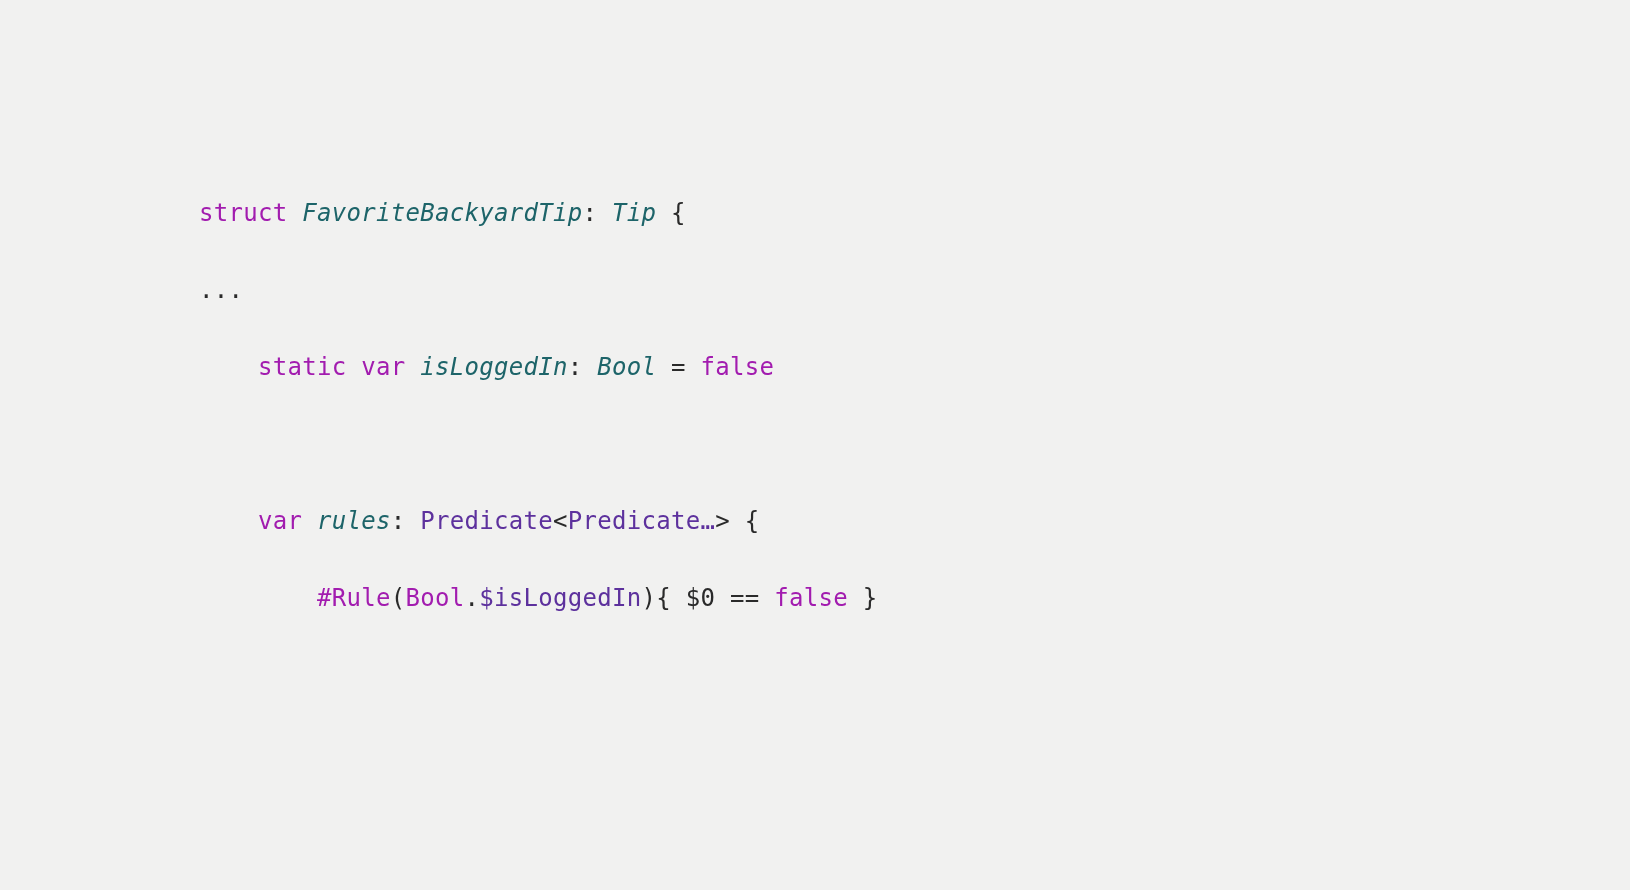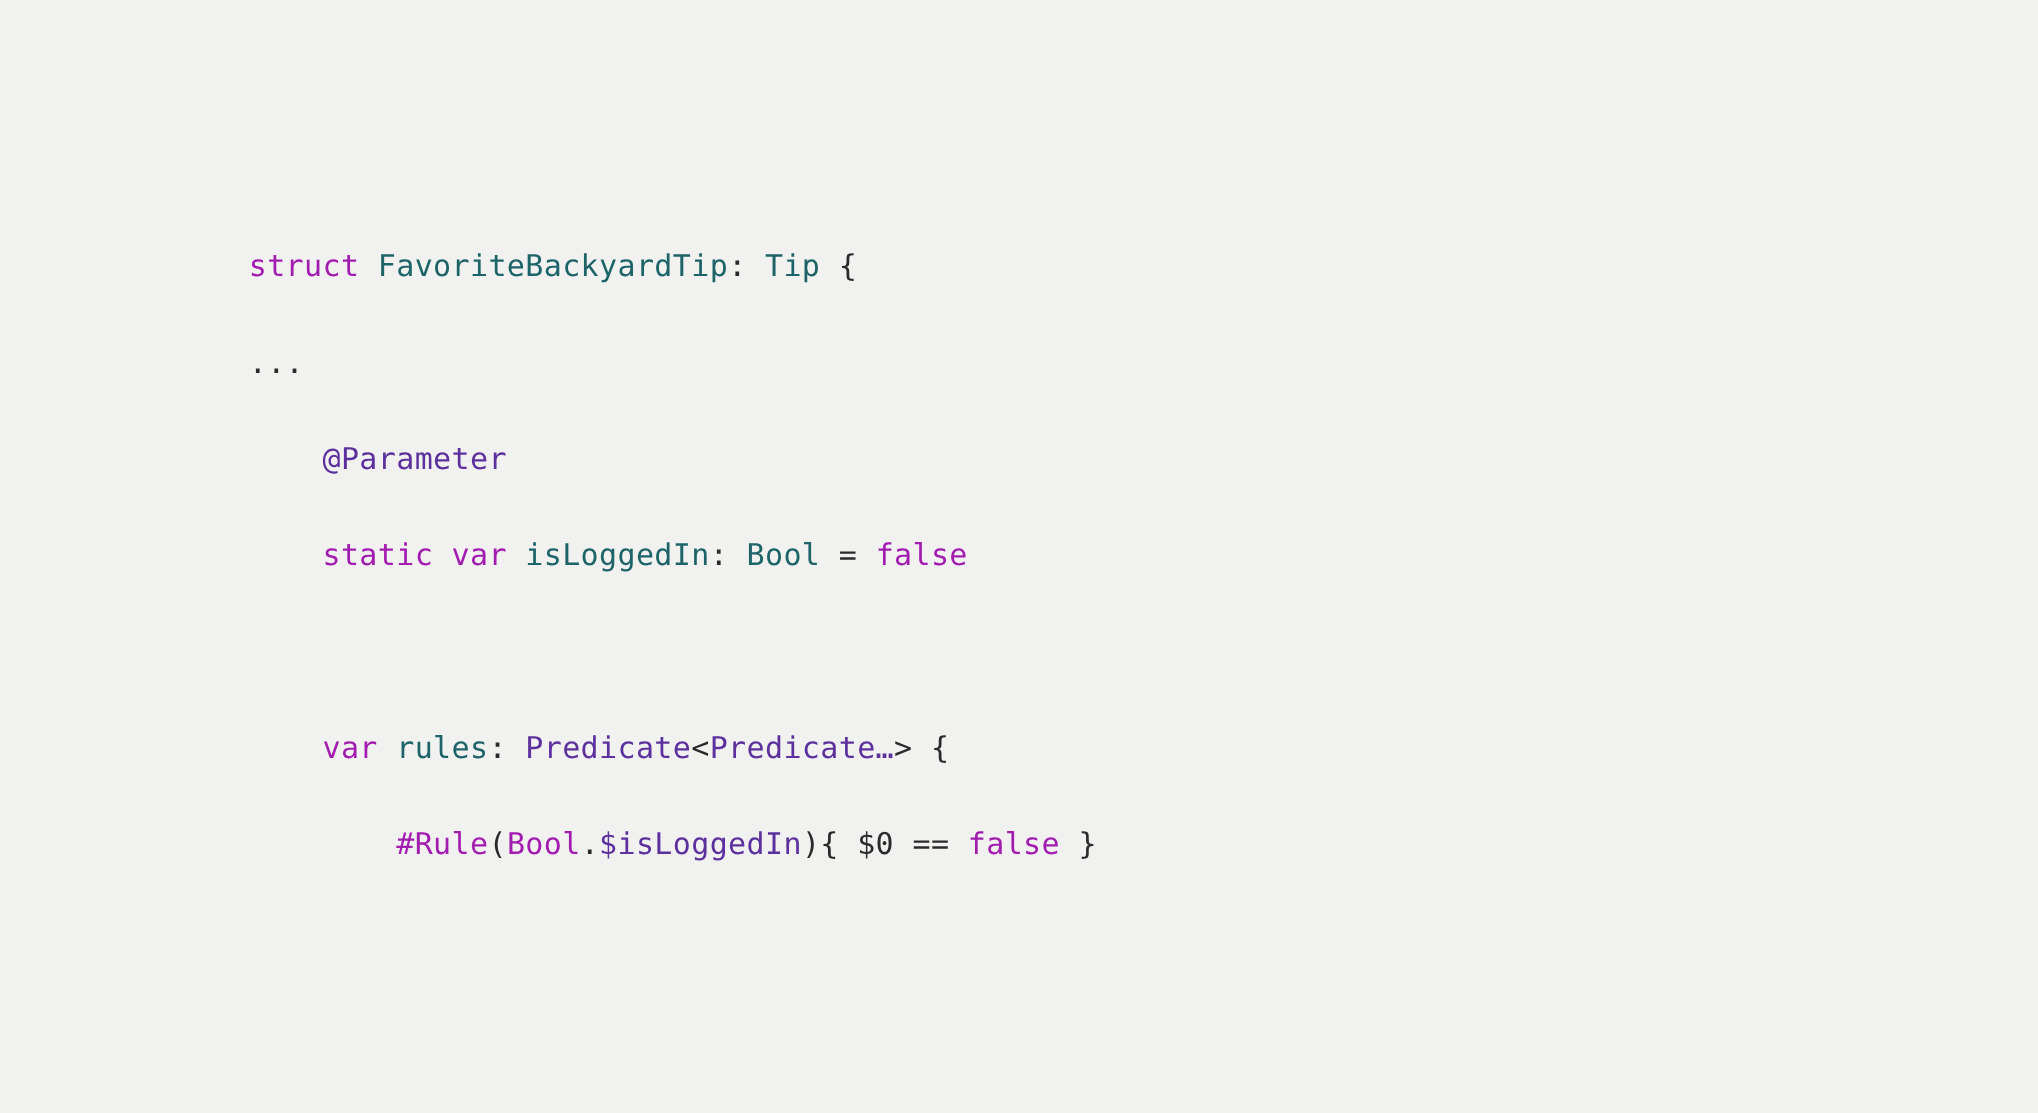--- a/index.html
+++ b/index.html
@@ -15,33 +15,32 @@
       overflow: hidden;
     }
     .code-container {
       padding: 155px 0 0 199px;
       font-size: 24px;
       line-height: 38.5px;
       white-space: pre;
       letter-spacing: 0.3px;
     }
     .kw { color: #a21caf; }
-    .type { color: #1d6469; }
+    .type { color: #1d6469; font-style: italic; }
     .at { color: #5d319d; }
     .str { color: #b83d30; }
     .plain { color: #2a2a2a; }
     .member { color: #5d319d; }
   </style>
 </head>
 <body>
 
 <div class="code-container">
 <div><span class="kw">struct</span><span class="plain"> </span><span class="type">FavoriteBackyardTip</span><span class="plain">: </span><span class="type">Tip</span><span class="plain"> {</span></div>
 <div><span class="plain">...</span></div>
-<div><span class="plain">    </span><span class="at">@Parameter</span></div>
 <div><span class="plain">    </span><span class="kw">static</span><span class="plain"> </span><span class="kw">var</span><span class="plain"> </span><span class="type">isLoggedIn</span><span class="plain">: </span><span class="type">Bool</span><span class="plain"> = </span><span class="kw">false</span></div>
 <div><span class="plain"></span>&nbsp;</div>
 <div><span class="plain">    </span><span class="kw">var</span><span class="plain"> </span><span class="type">rules</span><span class="plain">: </span><span class="member">Predicate</span><span class="plain">&lt;</span><span class="member">Predicate…</span><span class="plain">&gt; {</span></div>
 <div><span class="plain">        </span><span class="kw">#Rule</span><span class="plain">(</span><span class="kw">Bool</span><span class="plain">.</span><span class="member">$isLoggedIn</span><span class="plain">){ </span><span class="plain">$0</span><span class="plain"> == </span><span class="kw">false</span><span class="plain"> }</span></div>
 <div><span class="plain"></span>&nbsp;</div>
 
 
 
 
 </div>

